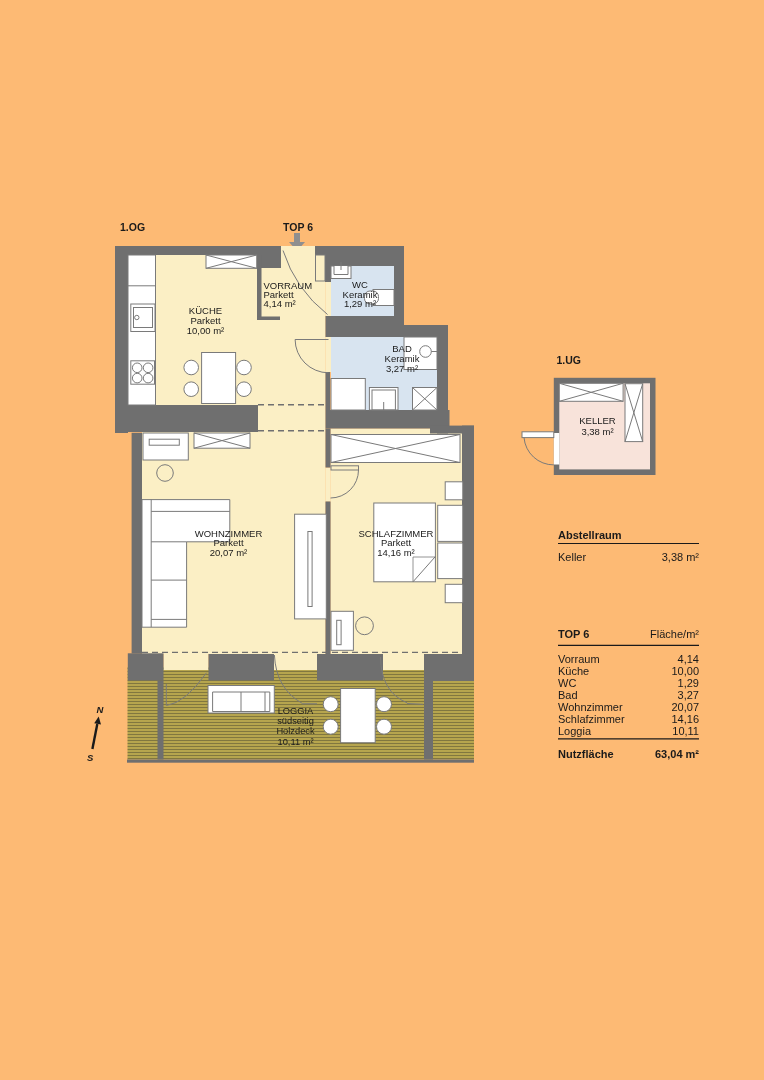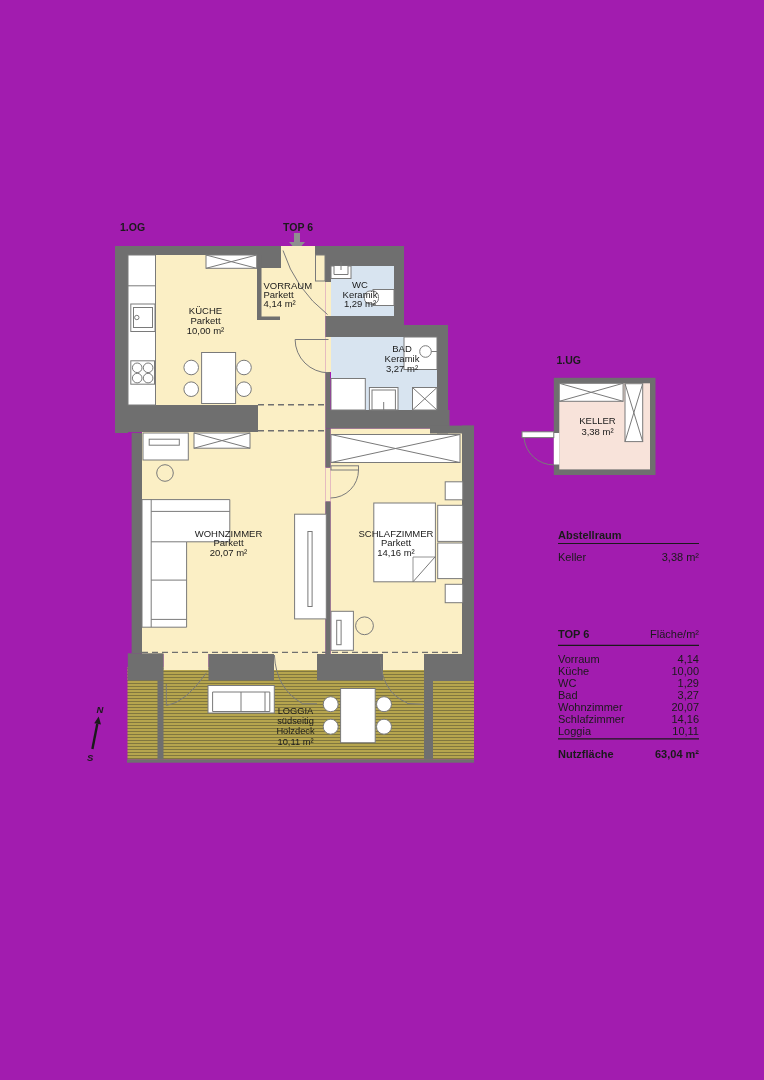--- a/index.html
+++ b/index.html
@@ -1,16 +1,16 @@
 <!DOCTYPE html>
 <html><head>
 <meta charset="utf-8">
 <style>
   html,body{margin:0;padding:0;background:#fff;}
-  .page{position:relative;width:764px;height:1080px;background:#a21caf;overflow:hidden;
+  .page{position:relative;width:764px;height:1080px;background:#fdba74;overflow:hidden;
         font-family:"Liberation Sans", sans-serif;}
   svg{position:absolute;left:0;top:0;}
   text{font-family:"Liberation Sans", sans-serif;fill:#1a1a1a;}
 </style>
 </head>
 <body>
 <div class="page">
 <svg width="764" height="1080" viewBox="0 0 764 1080">
 <defs>
 

